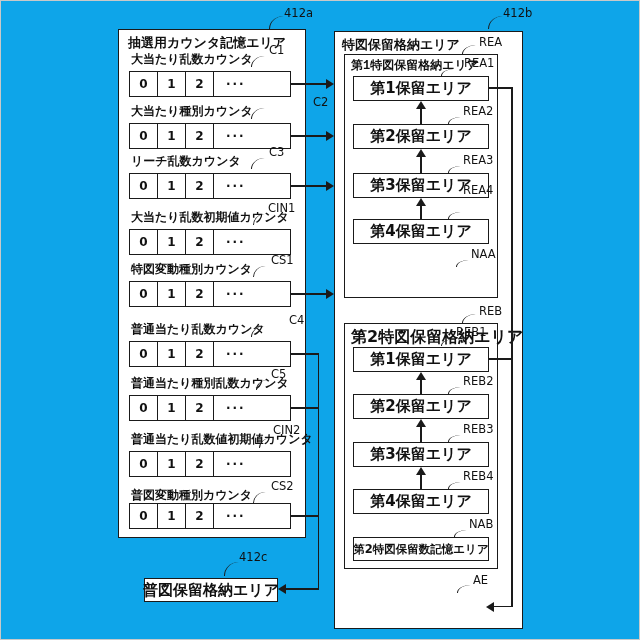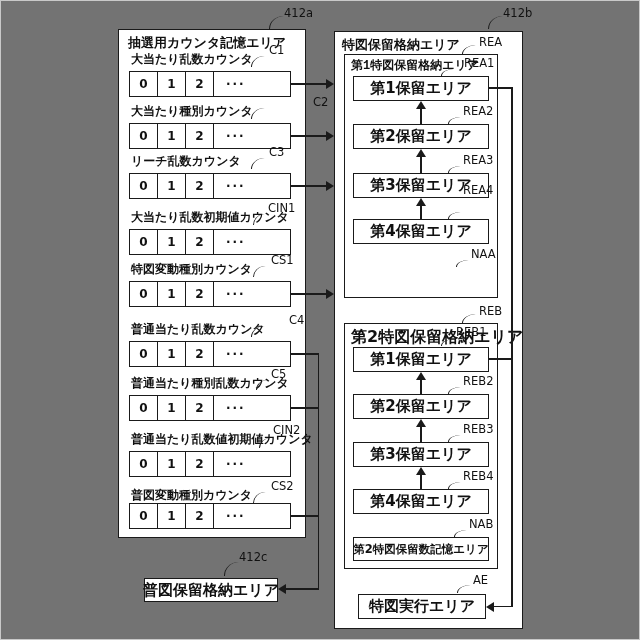--- a/index.html
+++ b/index.html
@@ -1,17 +1,17 @@
 <!DOCTYPE html>
 <html><head>
 <meta charset="utf-8">
 <style>
   html,body{margin:0;padding:0;background:#fff;}
   .canvas{
-    position:relative;width:640px;height:640px;background:#737373;
+    position:relative;width:640px;height:640px;background:#0ea5e9;
     font-family:"DejaVu Sans","Liberation Sans",sans-serif;color:#111;
     box-sizing:border-box;border:1px solid #c9c9c9;overflow:hidden;
   }
   .box{position:absolute;border:1.5px solid #1a1a1a;background:#fff;box-sizing:border-box;}
   .titlelbl{position:absolute;font-size:13px;font-weight:600;white-space:nowrap;line-height:1;}
   .lbl{position:absolute;font-size:12px;font-weight:600;white-space:nowrap;line-height:1;}
   .ref{position:absolute;font-size:11.5px;font-weight:400;white-space:nowrap;line-height:1;color:#111;}
   .slot{position:absolute;border:1.5px solid #1a1a1a;background:#fff;box-sizing:border-box;
         display:flex;align-items:center;justify-content:center;
         font-size:15px;font-weight:600;white-space:nowrap;}
@@ -190,21 +190,20 @@
 
   <div class="arr-u" style="left:415px;top:371px;"></div>
   <div class="vline" style="left:419px;top:378px;height:15px;"></div>
   <div class="arr-u" style="left:415px;top:418px;"></div>
   <div class="vline" style="left:419px;top:425px;height:16px;"></div>
   <div class="arr-u" style="left:415px;top:466px;"></div>
   <div class="vline" style="left:419px;top:473px;height:15px;"></div>
 
   <div class="ref" style="left:472px;top:574px;">AE</div>
   <div class="arc" style="left:456px;top:584px;width:14px;height:8px;"></div>
-  <div class="slot" style="left:357px;top:593px;width:128px;height:25px;">特図実行エリア</div>
 
   <div class="ref" style="left:238px;top:551px;">412c</div>
   <div class="arc" style="left:223px;top:561px;width:15px;height:14px;"></div>
   <div class="slot" style="left:143px;top:577px;width:134px;height:24px;">普図保留格納エリア</div>
 
   <div class="hline" style="left:290px;top:82px;width:35px;"></div>
   <div class="arr-r" style="left:325px;top:78px;"></div>
 
   <div class="hline" style="left:290px;top:134px;width:35px;"></div>
   <div class="arr-r" style="left:325px;top:130px;"></div>

